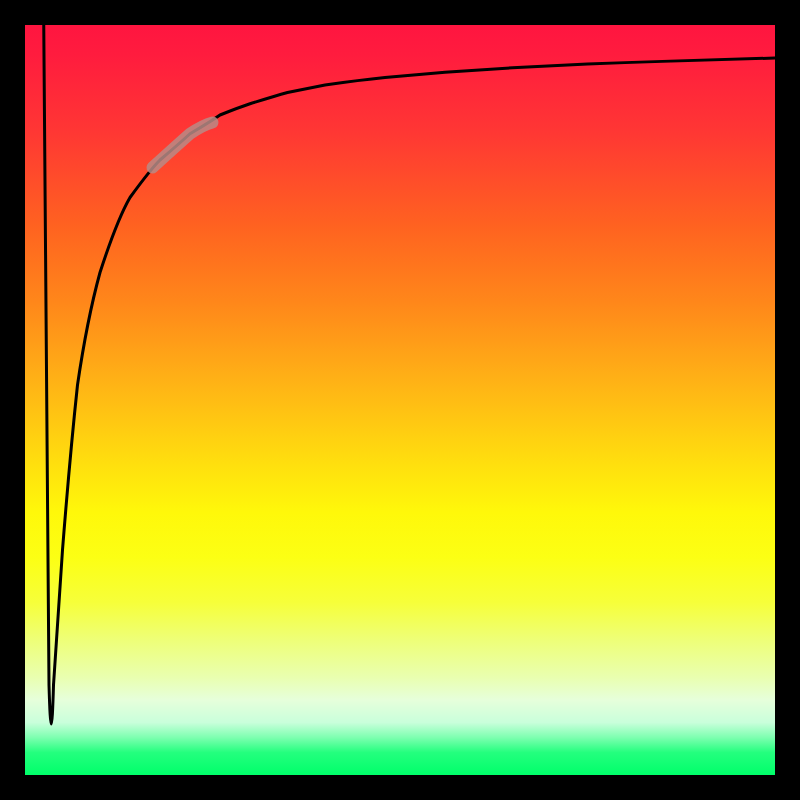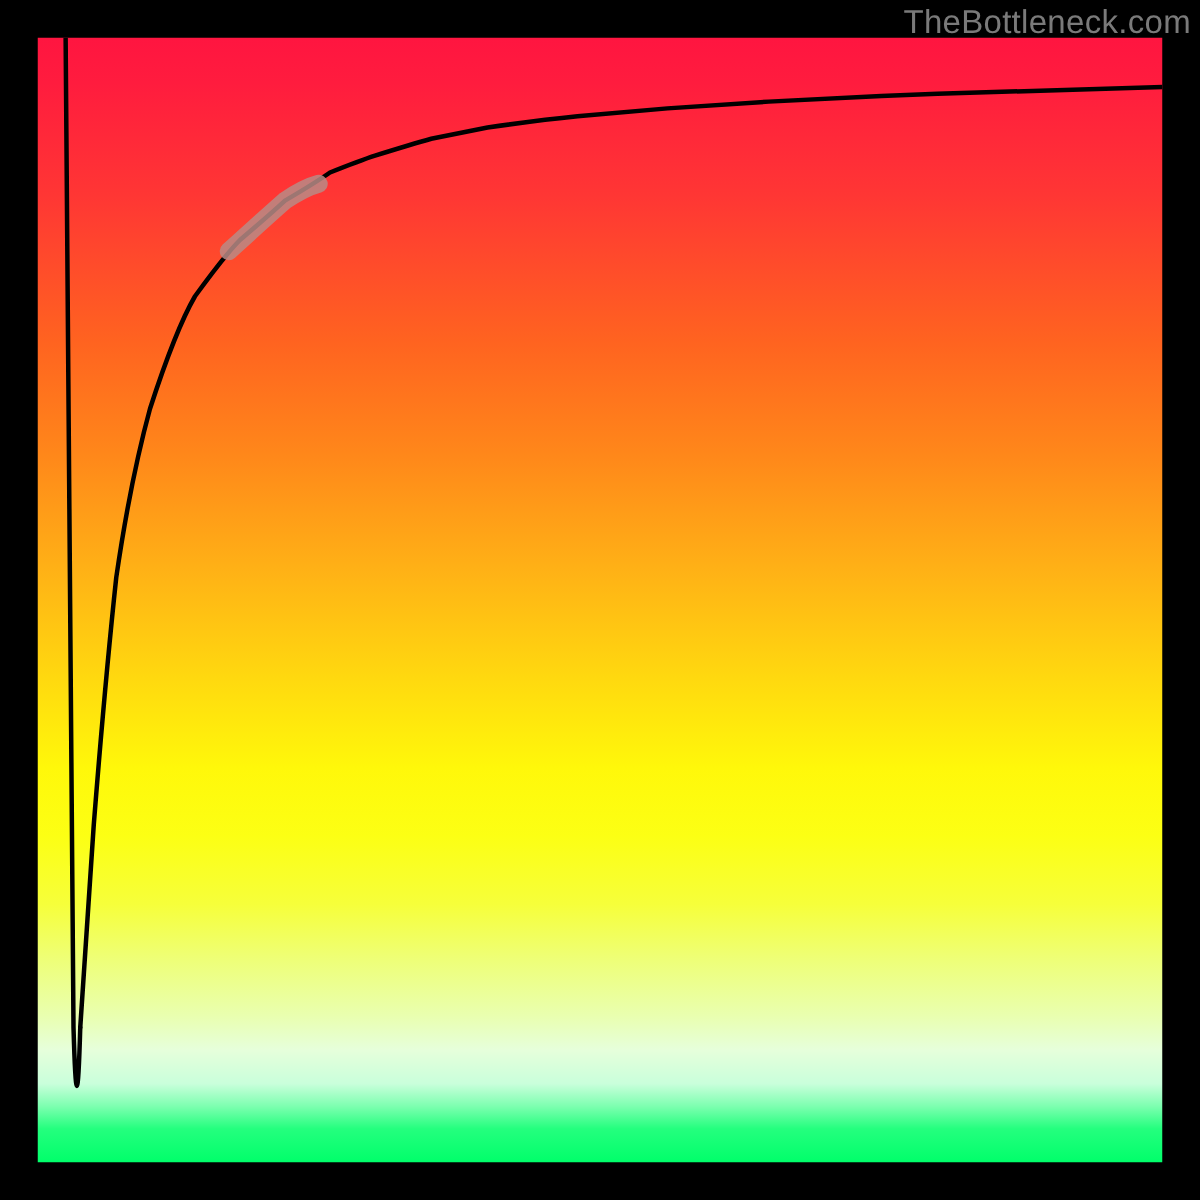--- a/index.html
+++ b/index.html
@@ -99,14 +99,13 @@
                Q 460 44.5 487.5 42.75
                Q 530 40.5 562.5 39
                Q 600 37.5 637.5 36.375
                Q 680 35 750 33" fill="none" stroke="#000" stroke-width="3" stroke-linecap="round"></path>
 
       <path d="M 127.5 142.5
                Q 150 122 165 108.75
                Q 178 100 187.5 97.5" fill="none" stroke="#b98b86" stroke-width="12" stroke-linecap="round" opacity="0.85"></path>
     </svg>
   </div>
-  <div class="watermark">TheBottleneck.com</div>
 </div>
 
 </body></html>

